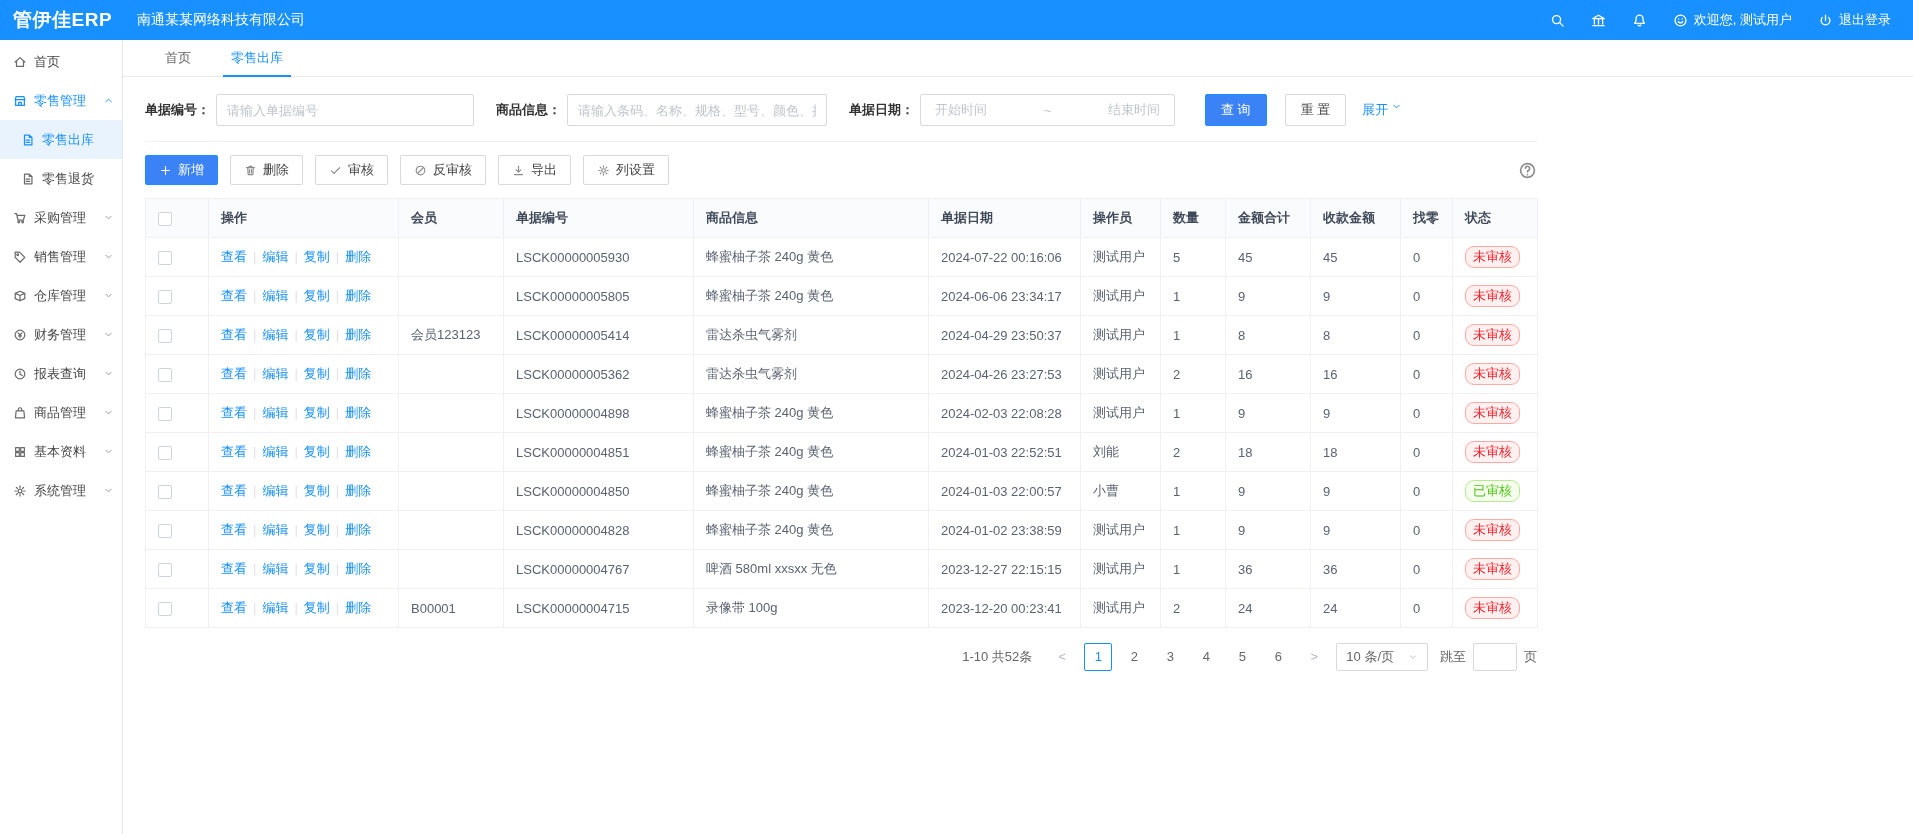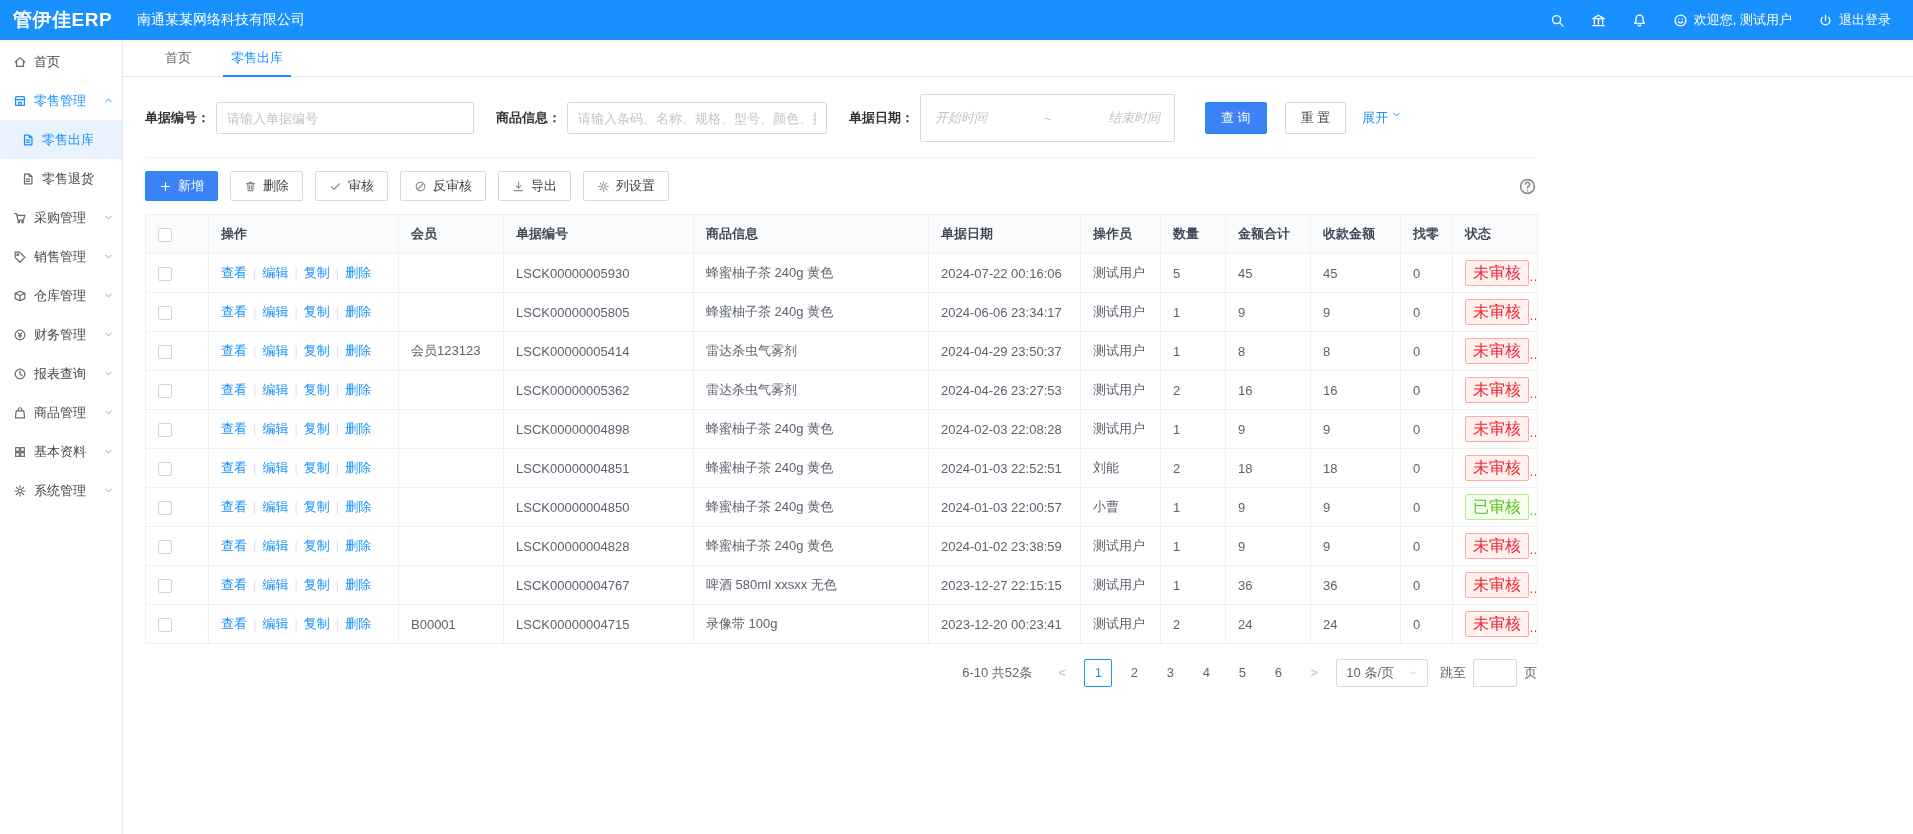--- a/index.html
+++ b/index.html
@@ -43,21 +43,21 @@
 
   
   .filters { display:flex; align-items:center; padding:17px 0 15px; border-bottom:1px solid #f2f2f2; }
   .f-label { font-weight:bold; color:#333; white-space:nowrap; }
   .f-group { display:flex; align-items:center; gap:6px; }
   .f-group + .f-group { margin-left:22px; }
   .f-input { height:32px; border:1px solid #d9d9d9; border-radius:2px; padding:0 10px; font-size:13px; color:#333; outline:none; font-family:inherit; }
   .f-input::placeholder { color:#c0c4cc; }
   .inp-order { width:258px; }
   .inp-product { width:260px; }
-  .daterange { width:255px; height:48px; border:1px solid #d9d9d9; border-radius:2px; display:flex; align-items:center; justify-content:space-between; padding:12px 14px; color:#c0c4cc; cursor:pointer;font-style:italic; }
+  .daterange { width:255px; height:32px; border:1px solid #d9d9d9; border-radius:2px; display:flex; align-items:center; justify-content:space-between; padding:12px 14px; color:#c0c4cc; cursor:pointer; }
   .btn { height:32px; padding:0 15px; border-radius:2px; border:1px solid #d9d9d9; background:#fff; color:#444; font-size:13px; cursor:pointer; display:inline-flex; align-items:center; gap:6px; font-family:inherit; }
   .btn.primary { background:#3b82f6; border-color:#1890ff; color:#fff; }
   .btn-search { margin-left:30px; }
   .btn-reset { margin-left:18px; }
   .expand-link { margin-left:16px; color:#1890ff; display:inline-flex; align-items:flex-start; gap:3px; cursor:pointer; }
   .expand-link .icon { font-size:11px; }
 
   
   .toolbar { display:flex; align-items:center; gap:12px; padding:13px 0 13px; }
   .toolbar .btn { height:30px; padding:0 13px; }
@@ -67,21 +67,21 @@
 
   
   table { width:1392px; border-collapse:collapse; table-layout:fixed; font-size:13px; }
   th, td { border:1px solid #eef0f4; height:39px; padding:0 12px; text-align:left; overflow:hidden; white-space:nowrap; text-overflow:ellipsis; }
   th { background:#fafbfc; font-weight:bold; color:#404a5a; }
   td { color:#5b6270; }
   .c-center { }
   .checkbox { display:inline-block; width:14px; height:14px; border:1px solid #cfd4db; border-radius:2px; background:#fff; vertical-align:middle; cursor:pointer; }
   td.ops a { color:#1890ff; text-decoration:none; cursor:pointer; }
   td.ops .sep { color:#e0e3e8; margin:0 6px; }
-  .badge { display:inline-block; padding:2.5px 7px; font-size:16px; border-radius:2px; line-height:1.2; }
+  .badge { display:inline-block; padding:2.5px 7px; font-size:13px; border-radius:9px; line-height:1.2; }
   .badge.red { color:#f5222d; background:#fff1f0; border:1px solid #ffa8a5; }
   .badge.green { color:#52c41a; background:#f6ffed; border:1px solid #b7eb8f; }
 
   
   .pager { width:1392px; display:flex; align-items:center; justify-content:flex-end; gap:8px; padding:15px 0; color:#666; }
   .pg-summary { margin-right:8px; color:#666; }
   .pg-btn { min-width:28px; height:28px; line-height:26px; text-align:center; border-radius:2px; cursor:pointer; color:#666; background:#fff; border:1px solid transparent; }
   .pg-btn.arrow { color:#b5b9bf; }
   .pg-btn.active { border-color:#1890ff; color:#1890ff; }
   .pg-size { height:28px; border:1px solid #d9d9d9; border-radius:2px; display:flex; align-items:center; gap:14px; padding:0 9px; color:#666; cursor:pointer; }
@@ -551,21 +551,21 @@
        <td>2</td>
        <td>24</td>
        <td>24</td>
        <td>0</td>
        <td class="c-center"><span class="badge red">未审核</span></td>
      </tr>
             </tbody>
         </table>
 
         <div class="pager" id="pager">
-            <span class="pg-summary">6-10 共52条</span>
+            <span class="pg-summary">1-10 共52条</span>
             <span class="pg-btn arrow">&lt;</span>
             <span class="pg-btn active">1</span>
             <span class="pg-btn">2</span>
             <span class="pg-btn">3</span>
             <span class="pg-btn">4</span>
             <span class="pg-btn">5</span>
             <span class="pg-btn">6</span>
             <span class="pg-btn arrow">&gt;</span>
             <span class="pg-size">
      <span>10 条/页</span>

